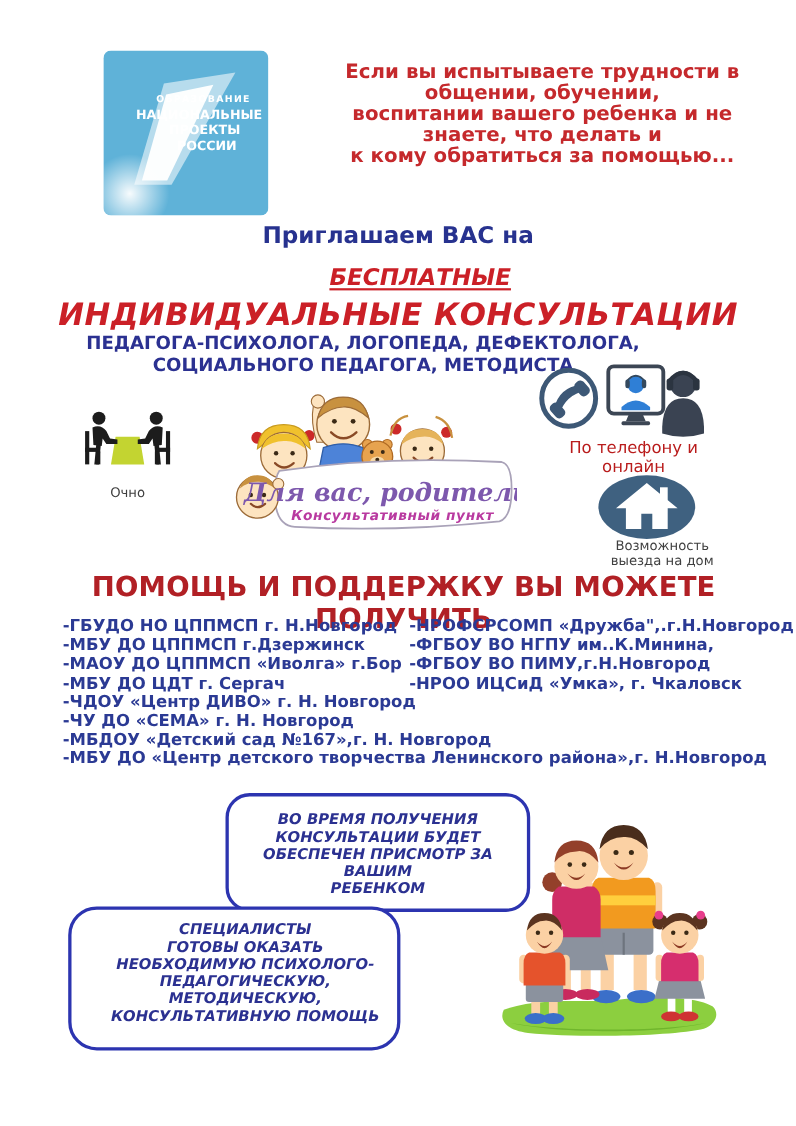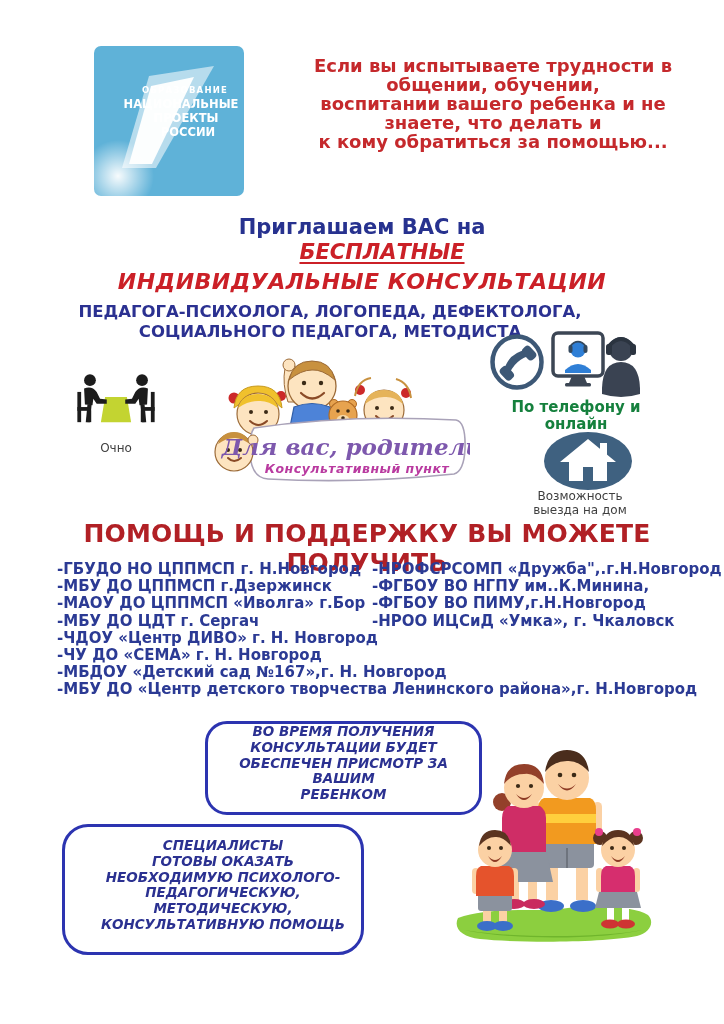--- a/index.html
+++ b/index.html
@@ -16,45 +16,45 @@
   .abs{position:absolute;}
   .ctr{text-align:center;}
   .pre{white-space:pre-line;}
 
   .logo-svg{left:94px;top:46px;}
   .logo-bg{fill:var(--logo-blue);}
   .logo-txt{fill:#ffffff;font-family:"DejaVu Sans",sans-serif;}
 
   .intro{left:270px;top:56px;width:446px;font-size:18px;line-height:19px;
          font-weight:bold;color:var(--accent-red);}
-  .invite-lead{left:0;top:202px;width:724px;font-size:21px;font-weight:bold;color:#27328f;margin-top:13px;}
+  .invite-lead{left:0;top:202px;width:724px;font-size:21px;font-weight:bold;color:#27328f;}
   .invite-free{left:0;top:240px;width:724px;font-size:21px;font-weight:bold;font-style:italic;
                color:var(--hot-red);text-decoration:underline;text-underline-offset:3px;margin-left:20px;}
-  .invite-individual{left:0;top:269px;width:724px;font-size:22px;font-weight:bold;
+  .invite-individual{left:0;top:269px;width:724px;font-size:28px;font-weight:bold;
                font-style:italic;color:var(--hot-red);letter-spacing:0.5px;}
   .invite-specialists{left:0;top:302px;width:660px;font-size:16.5px;line-height:19.5px;
                font-weight:bold;color:var(--accent-blue);text-align:center;}
 
   .mode-label{font-weight:bold;color:var(--gray-label);}
   .label-inperson{left:70px;top:441px;width:92px;font-size:12px;font-weight:normal;color:#3f3f3f;}
-  .label-phone{left:496px;top:399px;width:160px;font-size:15px;line-height:17px;font-weight:bold;color:#15803d;}
-  .label-home{left:510px;top:489px;width:140px;font-size:12px;line-height:14px;font-weight:normal;color:#3f3f3f;}
+  .label-phone{left:496px;top:399px;width:160px;font-size:15px;line-height:17px;font-weight:normal;color:#b91c1c;}
+  .label-home{left:532px;top:489px;width:140px;font-size:12px;line-height:14px;font-weight:normal;color:#3f3f3f;}
 
   .help-heading{left:0;top:519px;width:734px;font-size:25px;font-weight:bold;
                 color:var(--deep-red);letter-spacing:0.2px;}
 
   .org-col{font-size:15px;line-height:17.2px;font-weight:bold;color:var(--org-blue);}
   .org-left{left:57px;top:561px;width:660px;}
   .org-right{left:372px;top:561px;width:340px;}
   .org-item{white-space:nowrap;}
 
   .callout{border:3.5px solid var(--box-border);background:#fff;
            font-size:13.5px;line-height:15.8px;font-weight:bold;font-style:italic;
            color:var(--accent-blue);text-align:center;white-space:pre-line;}
-  .box1{left:205px;top:721px;width:271px;height:88px;border-radius:22px;padding-top:0;box-sizing:content-box;}
+  .box1{left:205px;top:721px;width:271px;height:88px;border-radius:22px;padding-top:14px;box-sizing:content-box;}
   .box2{left:62px;top:824px;width:276px;height:114px;border-radius:26px;padding-top:11px;box-sizing:content-box;padding-left:20px;}
 
   .banner-title{font-family:"DejaVu Serif","Liberation Serif",serif;
                 font-style:italic;font-weight:bold;fill:#7d58ad;font-size:23px;}
   .banner-sub{font-family:"DejaVu Sans",sans-serif;font-style:italic;font-weight:bold;
               fill:#b93aa0;font-size:12.5px;letter-spacing:0.5px;}
 </style>
 </head>
 <body>
 

